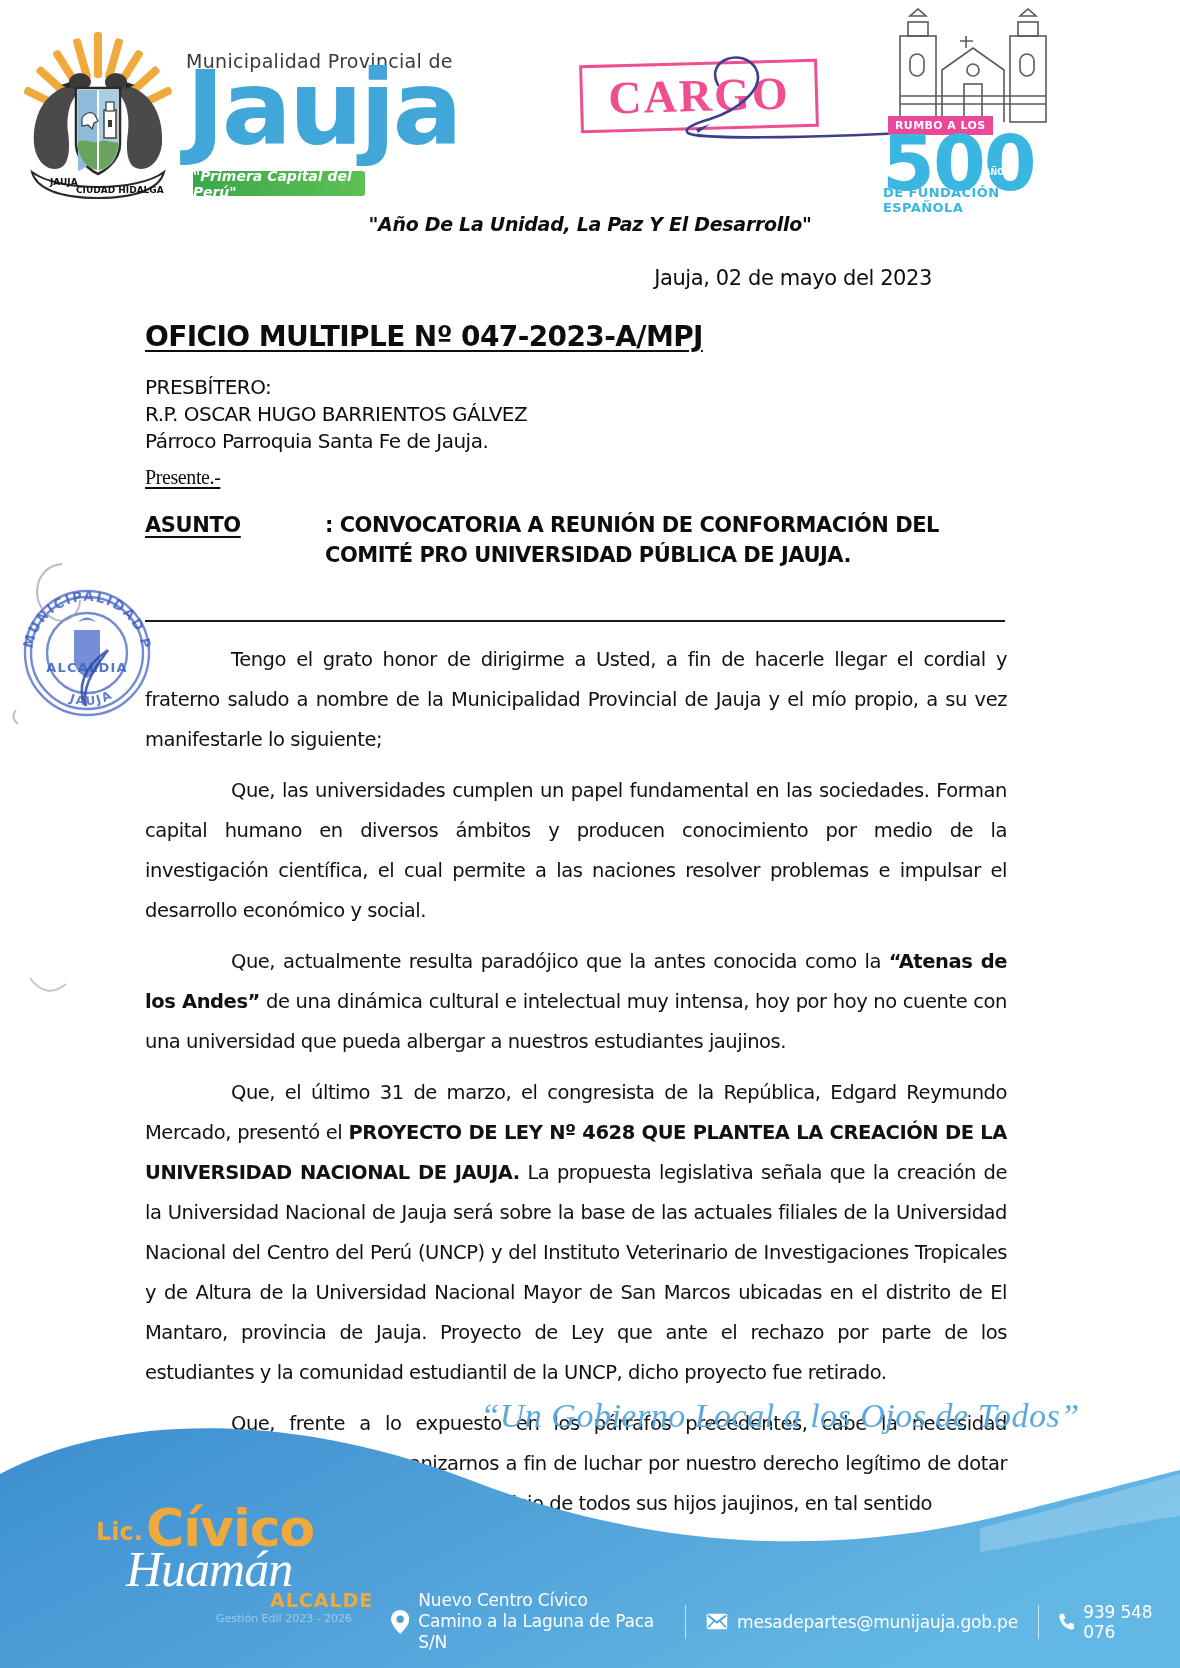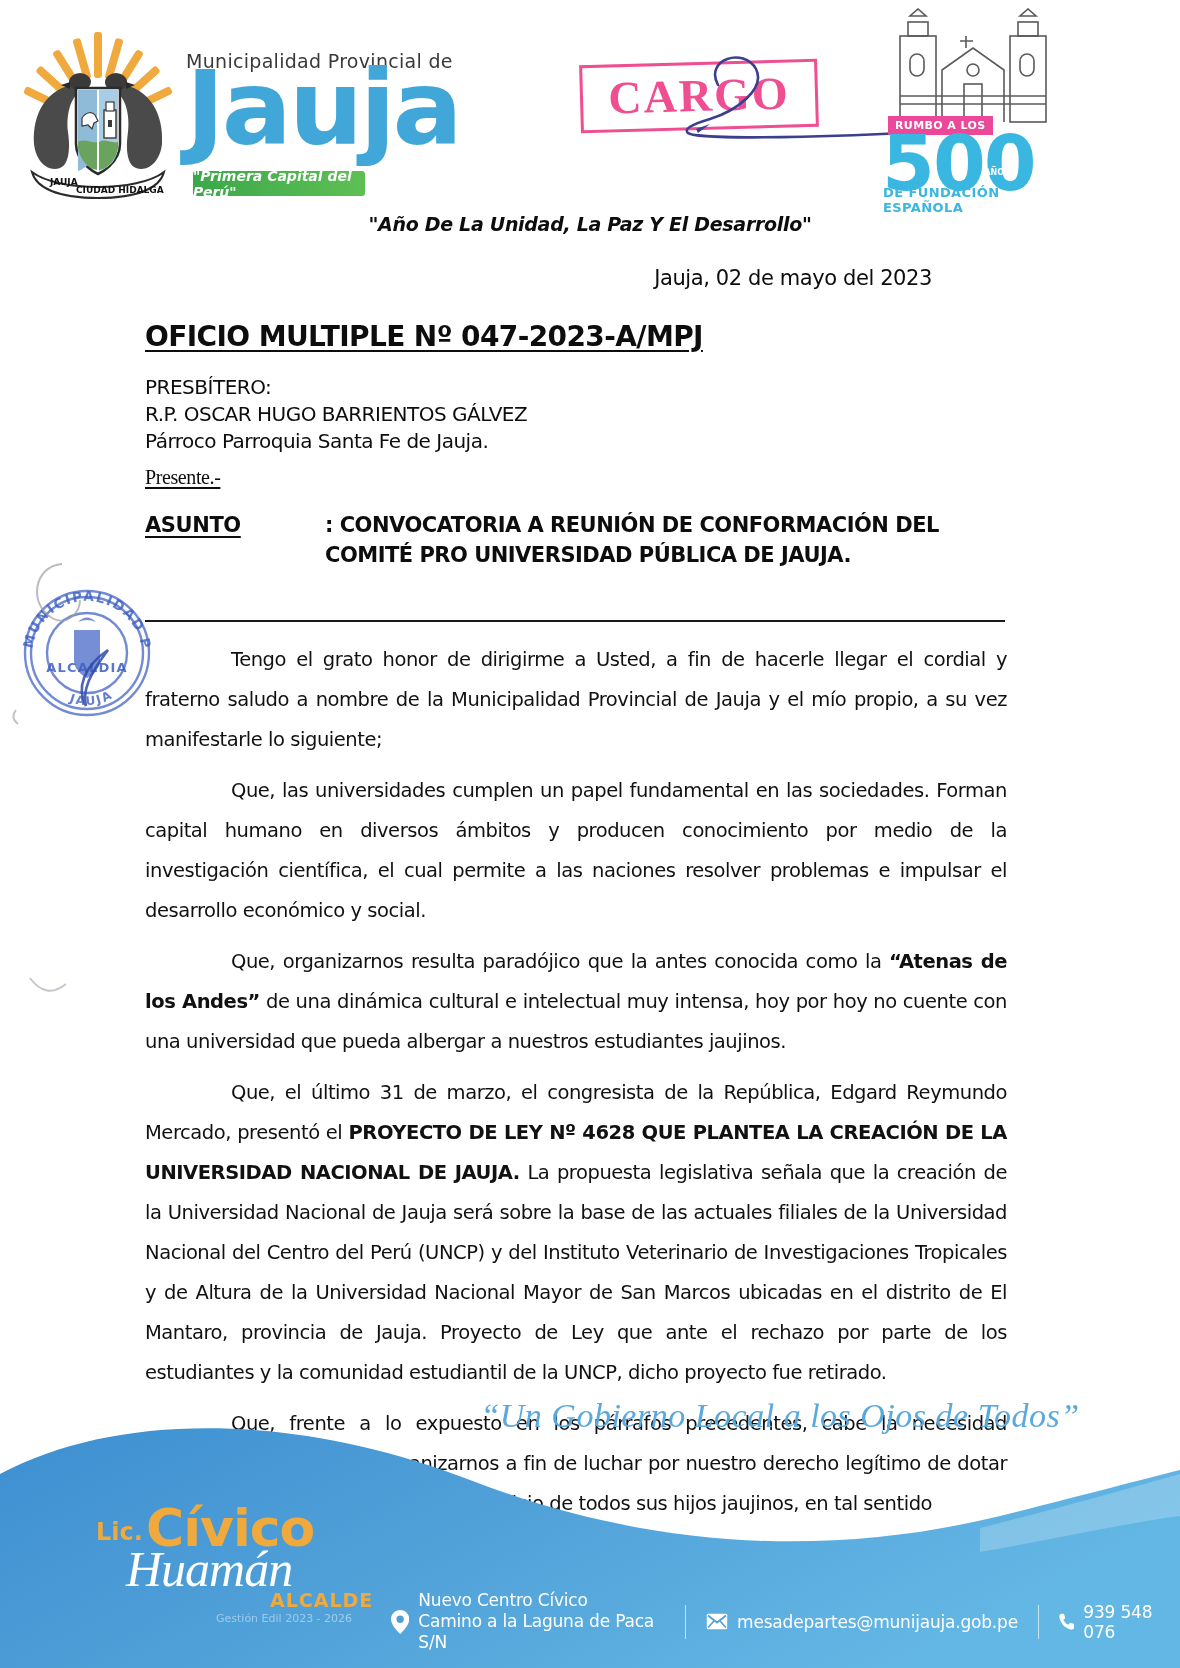--- a/index.html
+++ b/index.html
@@ -428,21 +428,21 @@
   <div class="asunto-row">
     <div class="asunto-label">ASUNTO</div>
     <div class="asunto-text">: CONVOCATORIA A REUNIÓN DE CONFORMACIÓN DEL COMITÉ PRO UNIVERSIDAD PÚBLICA DE JAUJA.</div>
   </div>
 
   <div class="hr-rule"></div>
 
   <div class="body-text" id="body-text">
       <p><span>Tengo el grato honor de dirigirme a Usted, a fin de hacerle llegar el cordial y fraterno saludo a nombre de la Municipalidad Provincial de Jauja y el mío propio, a su vez manifestarle lo siguiente;</span></p>
       <p><span>Que, las universidades cumplen un papel fundamental en las sociedades. Forman capital humano en diversos ámbitos y producen conocimiento por medio de la investigación científica, el cual permite a las naciones resolver problemas e impulsar el desarrollo económico y social.</span></p>
-      <p><span>Que, organizarnos resulta paradójico que la antes conocida como la </span><b>“Atenas de los Andes”</b><span> de una dinámica cultural e intelectual muy intensa, hoy por hoy no cuente con una universidad que pueda albergar a nuestros estudiantes jaujinos.</span></p>
+      <p><span>Que, actualmente resulta paradójico que la antes conocida como la </span><b>“Atenas de los Andes”</b><span> de una dinámica cultural e intelectual muy intensa, hoy por hoy no cuente con una universidad que pueda albergar a nuestros estudiantes jaujinos.</span></p>
       <p><span>Que, el último 31 de marzo, el congresista de la República, Edgard Reymundo Mercado, presentó el </span><b>PROYECTO DE LEY Nº 4628 QUE PLANTEA LA CREACIÓN DE LA UNIVERSIDAD NACIONAL DE JAUJA.</b><span> La propuesta legislativa señala que la creación de la Universidad Nacional de Jauja será sobre la base de las actuales filiales de la Universidad Nacional del Centro del Perú (UNCP) y del Instituto Veterinario de Investigaciones Tropicales y de Altura de la Universidad Nacional Mayor de San Marcos ubicadas en el distrito de El Mantaro, provincia de Jauja. Proyecto de Ley que ante el rechazo por parte de los estudiantes y la comunidad estudiantil de la UNCP, dicho proyecto fue retirado.</span></p>
       <p class="p-last"><span>Que, frente a lo expuesto en los párrafos precedentes, cabe la necesidad imperante de reunirnos, organizarnos a fin de luchar por nuestro derecho legítimo de dotar de  una universidad para Jauja en beneficio de todos sus hijos jaujinos, en tal sentido</span></p>
     </div>
 
   <svg class="seal" width="150" height="150" viewBox="0 0 150 150">
     <defs>
       <path id="arcTop" d="M 20,78 A 55,55 0 0 1 130,78"></path>
       <path id="arcBottom" d="M 26,78 A 49,49 0 0 0 124,78"></path>
     </defs>
     <g opacity="0.72" fill="none" stroke="#3d5fc4" stroke-width="2.4">

